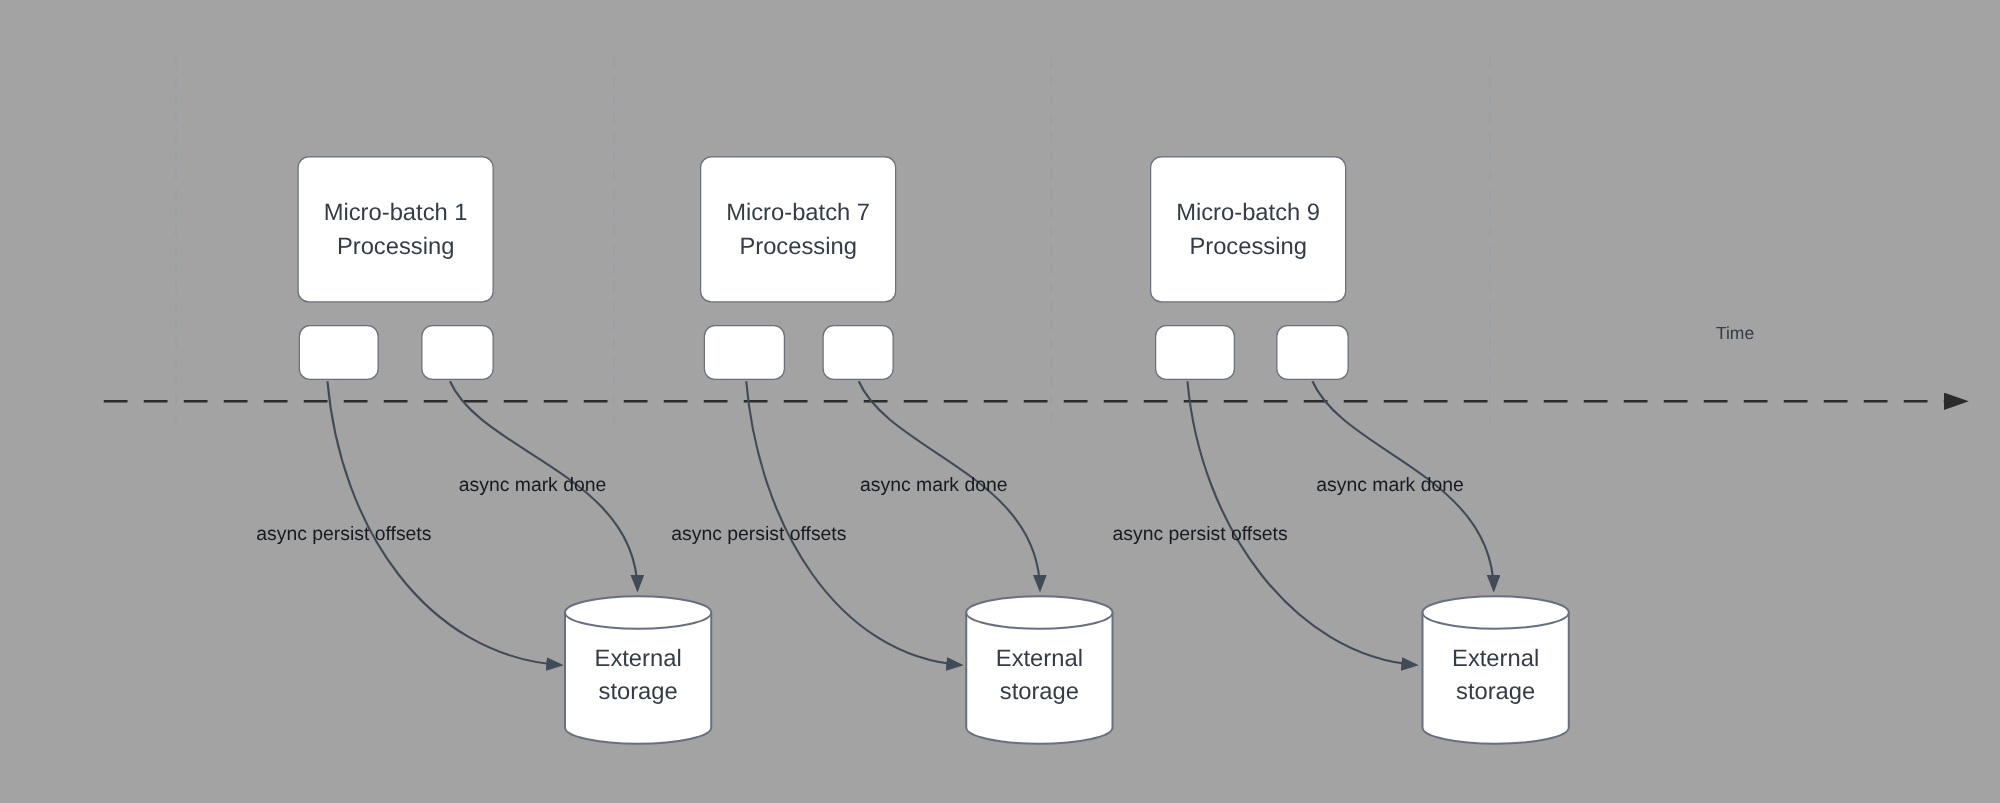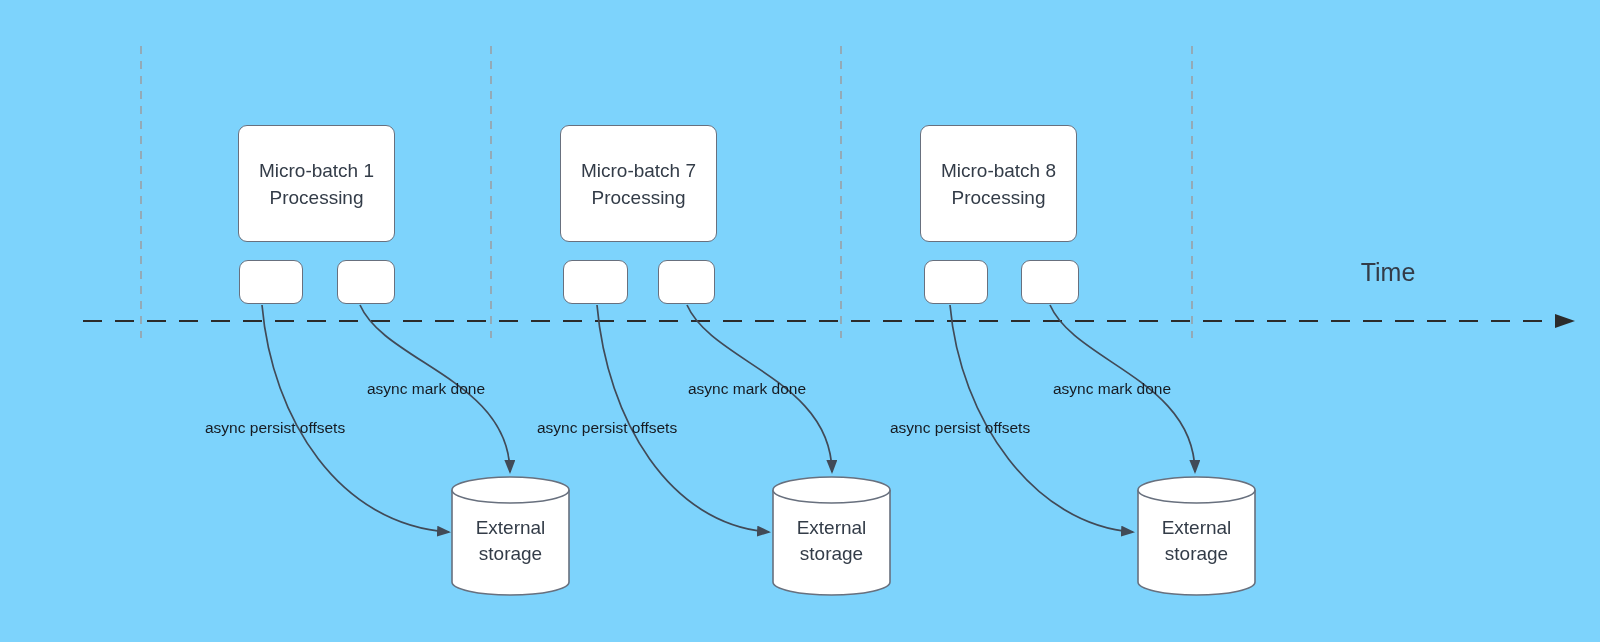--- a/index.html
+++ b/index.html
@@ -5,35 +5,35 @@
   :root{
     --shape-stroke:#68707e;
     --shape-text:#333c48;
     --connector:#414a57;
     --timeline:#2b2b2b;
     --gridline:#9aa0a6;
     --label-text:#161b22;
   }
   *{box-sizing:border-box;}
   body{margin:0;background:#ffffff;font-family:"Liberation Sans",sans-serif;}
-  .canvas{position:relative;width:1600px;height:642px;background:#7dd3fc;overflow:hidden;}
+  .canvas{position:relative;width:1600px;height:642px;background:#a3a3a3;overflow:hidden;}
   .layer{position:absolute;left:0;top:0;}
   .gridline{stroke:var(--gridline);stroke-width:1.6;stroke-dasharray:8 7;fill:none;}
   .timeline{stroke:var(--timeline);stroke-width:2;stroke-dasharray:19 13;fill:none;}
   .connector{stroke:var(--connector);stroke-width:1.7;fill:none;}
   .shape{stroke:var(--shape-stroke);stroke-width:1.6;fill:#ffffff;}
   .arrow-fill{fill:var(--connector);}
   .timeline-fill{fill:var(--timeline);}
   .proc-box{position:absolute;top:125px;width:157px;height:117px;border:1.6px solid var(--shape-stroke);
     border-radius:9px;background:#fff;display:flex;flex-direction:column;align-items:center;justify-content:center;
     font-size:19px;line-height:27px;color:var(--shape-text);text-align:center;}
   .mini{position:absolute;top:260px;height:44px;border:1.6px solid var(--shape-stroke);border-radius:9px;background:#fff;}
   .alabel{position:absolute;font-weight:normal;font-size:15.5px;line-height:19px;color:var(--label-text);white-space:nowrap;}
   .cyl-label{position:absolute;top:515px;width:117px;text-align:center;font-size:19px;line-height:26px;color:var(--shape-text);}
-  .time-label{position:absolute;left:1340px;top:258px;width:96px;text-align:center;font-size:25px;color:var(--shape-text);}
+  .time-label{position:absolute;left:1340px;top:258px;width:96px;text-align:center;font-size:14px;color:var(--shape-text);}
 </style>
 </head>
 <body>
 
 <div class="canvas">
 
   <svg class="layer" width="1600" height="642" viewBox="0 0 1600 642">
     <defs>
       <marker id="arrow" markerUnits="userSpaceOnUse" markerWidth="16" markerHeight="12" refX="12" refY="5.5" orient="auto">
         <path class="arrow-fill" d="M0,0 L14,5.5 L0,11 Z"></path>
@@ -98,21 +98,21 @@
   <div class="mini" style="left:563px;width:65px"></div>
   <div class="mini" style="left:658px;width:57px"></div>
   <div class="alabel" style="left:537px;top:418px">async persist offsets</div>
   <div class="alabel" style="left:688px;top:379px">async mark done</div>
   <div class="cyl-label" style="left:773px">
     <div>External</div>
     <div>storage</div>
   </div>
 
   <div class="proc-box" style="left:920px">
-    <div>Micro-batch 8</div>
+    <div>Micro-batch 9</div>
     <div>Processing</div>
   </div>
   <div class="mini" style="left:924px;width:64px"></div>
   <div class="mini" style="left:1021px;width:58px"></div>
   <div class="alabel" style="left:890px;top:418px">async persist offsets</div>
   <div class="alabel" style="left:1053px;top:379px">async mark done</div>
   <div class="cyl-label" style="left:1138px">
     <div>External</div>
     <div>storage</div>
   </div>

